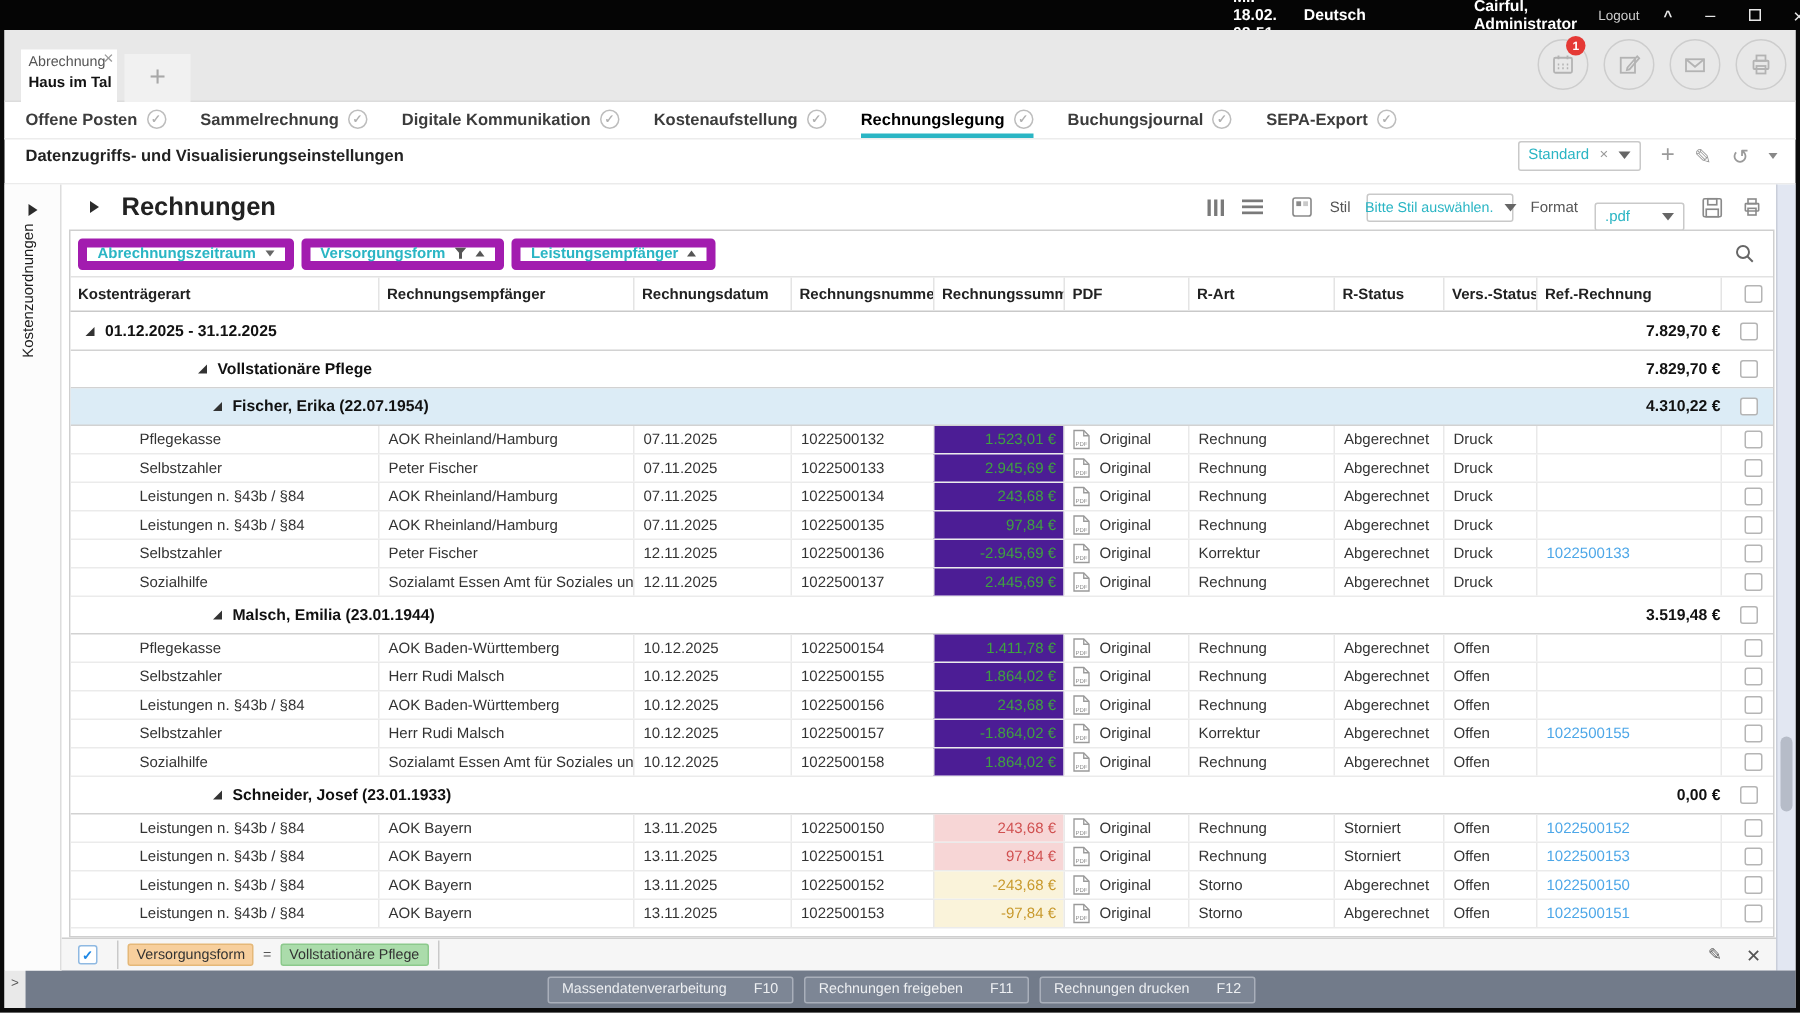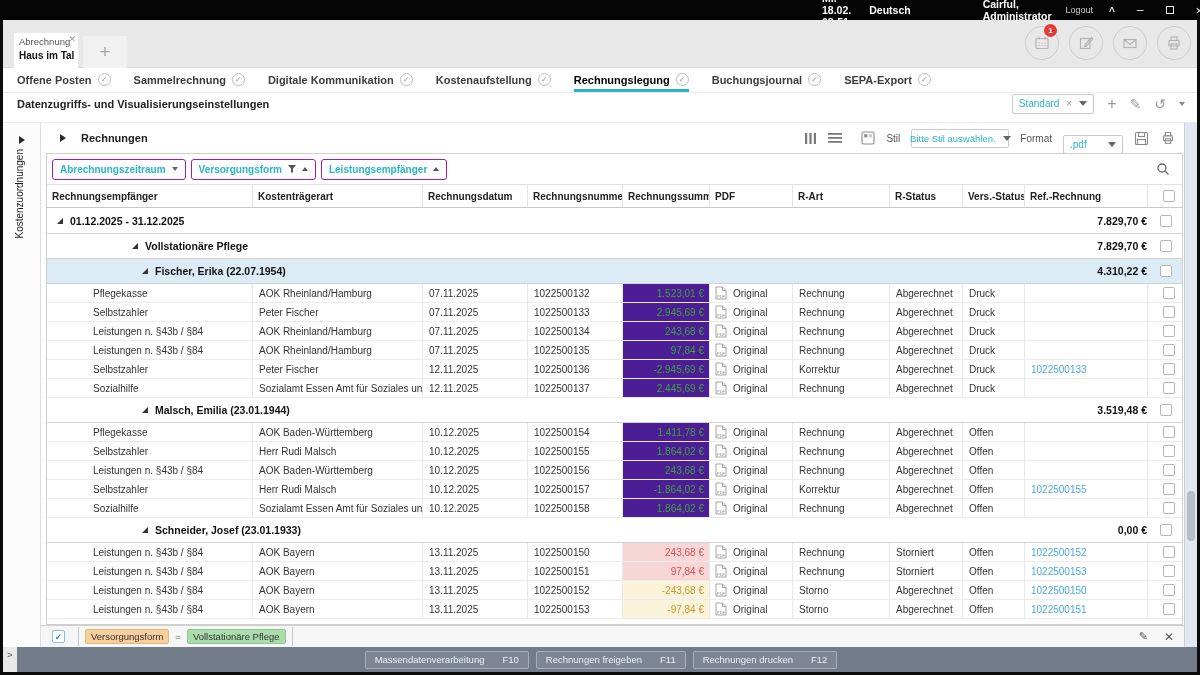--- a/index.html
+++ b/index.html
@@ -54,29 +54,29 @@
   .side { width:38px; border-right:1px solid #ddd; background:#fcfcfc; position:relative; flex:none; }
   .arr-r { width:0; height:0; border-top:4px solid transparent; border-bottom:4px solid transparent; border-left:6px solid #2b2b2b; }
   .side .arr-r { position:absolute; left:16px; top:13px; }
   .side-label { position:absolute; left:11px; top:26px; writing-mode:vertical-rl; transform:rotate(180deg); font-size:10px; color:#1d1d1d; }
   .content { flex:1; display:flex; flex-direction:column; min-width:0; }
   .vscroll { width:13px; background:#e2e7f2; border-left:1px solid #c9ced9; flex:none; display:flex; justify-content:center; }
   .vthumb { width:8px; height:50px; background:#b6bcc8; border-radius:4px; margin-top:368px; }
 
   
   .section-row { height:30px; display:flex; align-items:center; padding-left:19px; flex:none; }
-  .section-row .lbl { font-size:11px; font-weight:600; color:#222; margin-left:15px; }
+  .section-row .lbl { font-size:17px; font-weight:600; color:#222; margin-left:15px; }
   .style-toolbar { margin-left:auto; display:flex; align-items:center; gap:11px; margin-right:8px; }
   .style-toolbar .tlbl { font-size:10px; color:#555; }
   .style-toolbar .select { height:19px; }
 
   
   .grid-panel { margin-left:5px; width:1137px; border:1px solid #cfcfcf; flex:1; display:flex; flex-direction:column; min-height:0; }
   .chips-row { height:31px; display:flex; align-items:center; gap:5px; padding-left:5px; border-bottom:1px solid #e2e2e2; flex:none; }
-  .chip { border:1px solid #a21caf; border-radius:3px; height:21px; display:flex; align-items:center; gap:6px; padding:0 7px; font-size:10px; font-weight:600; color:#2ab5c4; background:#fff; white-space:nowrap; }
+  .chip { border:6px solid #a21caf; border-radius:3px; height:21px; display:flex; align-items:center; gap:6px; padding:0 7px; font-size:10px; font-weight:600; color:#2ab5c4; background:#fff; white-space:nowrap; }
   .chips-row .search { margin-left:auto; margin-right:12px; }
 
   .gridcols { display:grid; grid-template-columns:205px 170px 105px 95px 87px 83px 97px 73px 62px 123px 37px; }
   .thead { height:23px; border-bottom:1px solid #c9c9c9; flex:none; }
   .th { font-size:10px; font-weight:700; color:#222; display:flex; align-items:center; padding-left:5px; border-left:1px solid #e4e4e4; overflow:hidden; white-space:nowrap; }
   .th:first-child { border-left:none; }
   .tbody { flex:1; overflow:hidden; }
 
   .grow { display:grid; grid-template-columns:1000px 100px 37px; align-items:center; border-bottom:1px solid #d2d2d2; background:#fff; }
   .grow .glab { display:flex; align-items:center; gap:7px; font-size:10.5px; font-weight:700; color:#111; white-space:nowrap; }
@@ -314,22 +314,22 @@
                 <div class="tri-up sm"></div>
               </div>
               <span class="search">
               <svg width="14" height="14" viewBox="0 0 14 14" fill="none" stroke="#666" stroke-width="1.3">
                   <circle cx="6" cy="6" r="4"></circle>
                   <line x1="9" y1="9" x2="12.5" y2="12.5"></line>
                 </svg>
             </span>
           </div>
           <div class="thead gridcols" id="table-head">
+              <div class="th">Kostenträgerart</div>
               <div class="th">Rechnungsempfänger</div>
-              <div class="th">Kostenträgerart</div>
               <div class="th">Rechnungsdatum</div>
               <div class="th">Rechnungsnummer</div>
               <div class="th">Rechnungssumme</div>
               <div class="th">PDF</div>
               <div class="th">R-Art</div>
               <div class="th">R-Status</div>
               <div class="th">Vers.-Status</div>
               <div class="th">Ref.-Rechnung</div>
               <div class="th cbwrap">
                 <div class="cb"></div>

